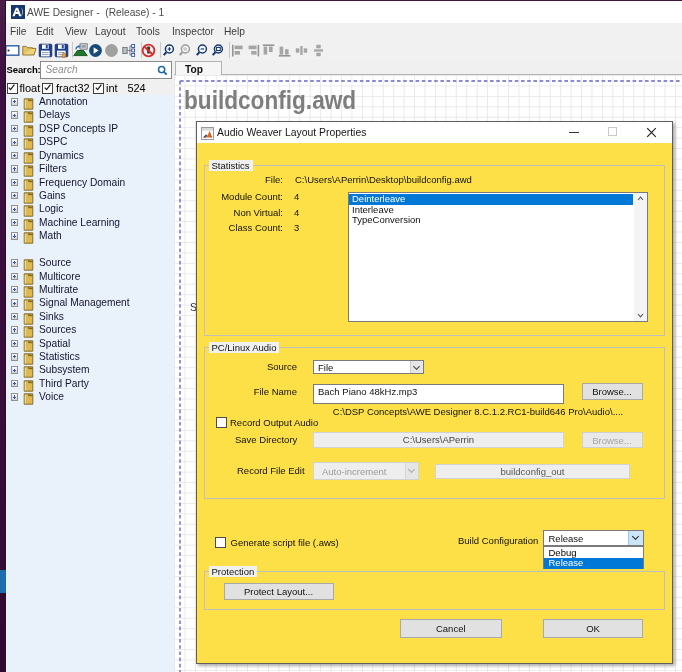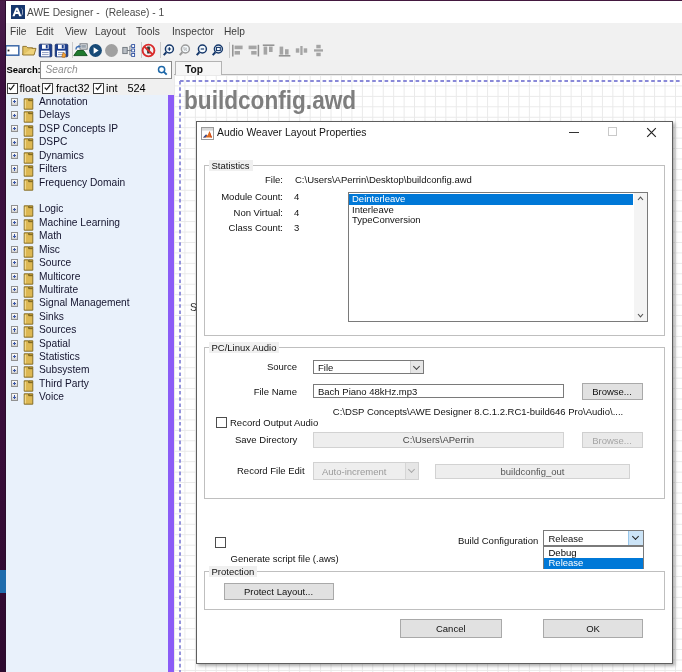--- a/index.html
+++ b/index.html
@@ -11,32 +11,32 @@
 .menu{left:0;top:22px;width:676px;height:17px;background:#f1f1f1}
 .mi{position:absolute;top:0;height:17px;line-height:18px;font-size:10.2px;color:#3c3c3c}
 .tools{left:0;top:39px;width:676px;height:21px;background:#f1f1f1;border-bottom:1px solid #e2e2e2}
 .tic{position:absolute;top:2.5px;width:15px;height:15px}
 .tsep{position:absolute;top:2px;width:1px;height:16px;background:#c9c9c9}
 .srow{left:0;top:57px;width:168px;height:23px;background:#f0f0f0}
 .sbox{left:33.5px;top:3px;width:132px;height:17.5px;background:#fff;border:1px solid #8a8a8a}
 .crow{left:0;top:80px;width:168px;height:14px;background:#f0f0f0}
 .cb{position:absolute;width:11px;height:11px;background:#fff;border:1.2px solid #3d3d3d}
 .clbl{position:absolute;top:0;height:14px;line-height:14px;font-size:11px;color:#000}
-.tree{left:0;top:94px;width:168px;height:578px;background:#e9f1fb;border-right:6px solid #8b5cf6}
+.tree{left:0;top:94px;width:190px;height:578px;background:#e9f1fb;border-right:6px solid #8b5cf6}
 .trow{position:absolute;left:0;width:167px;height:13.4px}
 .pbox{position:absolute;left:4.7px;top:3px;width:7.5px;height:7.5px;border:1px solid #919191;background:linear-gradient(#fdfdfd,#d2d2d2)}
 .pbox:before{content:"";position:absolute;left:1.2px;top:2.4px;width:3.2px;height:0.9px;background:#3a57a8}
 .pbox:after{content:"";position:absolute;left:2.35px;top:1.25px;width:0.9px;height:3.2px;background:#3a57a8}
 .tlbl{position:absolute;left:33px;top:0;height:13.4px;line-height:14px;font-size:10.2px;color:#14142e}
 .canvas{left:168px;top:59px;width:508px;height:613px;background:#f0f0f0}
 .tabbar{left:0;top:0;width:508px;height:15px;background:#f0f0f0;border-bottom:1px solid #b3b3b3}
 .tab{left:0.5px;top:0.5px;width:47px;height:14.5px;background:#f6f6f6;border:1px solid #b3b3b3;border-bottom:none;font-size:10.2px;font-weight:bold;color:#111;line-height:15px;text-align:left;padding-left:9.5px}
 .grid{left:0;top:15px;width:508px;height:598px;background-color:#fff;background-image:linear-gradient(#e9e9e9 1px, transparent 1px),linear-gradient(90deg,#e9e9e9 1px, transparent 1px);background-size:10.45px 10.45px}
 .bctitle{left:10px;top:11.5px;font-size:26px;line-height:26px;font-weight:bold;color:#7e7e7e;transform:scaleX(0.87);transform-origin:0 0}
-.dlg{left:196px;top:121px;width:477px;height:543px;background:#ffffff;border:1px solid #5e5e5e;box-shadow:2px 2px 3px rgba(90,90,90,.5)}
+.dlg{left:196px;top:121px;width:477px;height:543px;background:#fde047;border:1px solid #5e5e5e;box-shadow:2px 2px 3px rgba(90,90,90,.5)}
 .dtb{left:0;top:0;width:475px;height:21px;background:#fff}
 .dtxt{left:20px;top:0;height:21px;line-height:22px;font-size:10.4px;color:#161616}
 .fs{position:absolute;border:1px solid #bfbfbf}
 .fslbl{position:absolute;top:-6px;left:4px;background:#f0f0f0;padding:0 3px;font-size:9.5px;color:#111;line-height:11px}
 .lab{position:absolute;font-size:9.5px;color:#111;line-height:12px}
 .labr{position:absolute;font-size:9.5px;color:#111;line-height:12px;text-align:right}
 .tb{position:absolute;background:#fff;border:1px solid #7a7a7a;font-size:9.5px;color:#111}
 .tbd{position:absolute;background:#eeeeee;border:1px solid #d2d2d2;font-size:9.5px;color:#444}
 .btn{position:absolute;background:#e1e1e1;border:1px solid #a9a9a9;font-size:9.5px;color:#111;text-align:center}
 .btnd{position:absolute;background:#e9e9e9;border:1px solid #cfcfcf;font-size:9.5px;color:#a5a5a5;text-align:center}
@@ -258,20 +258,29 @@
         </div>
 <div class="trow" style="top:80.5px">
           <div class="pbox"></div>
           <div class="a" style="left:17px;top:1px"><svg width="11" height="12" viewBox="0 0 11 12">
               <path d="M1.2 0.8 L5.6 0.8 L5.6 2.7 L9.8 2.7 L9.8 11.2 L1.2 11.2 Z" fill="#ddb853" stroke="#7c651d" stroke-width="0.9"></path>
               <path d="M5.9 0.8 L9.8 0.8 L9.8 2.5 L5.9 2.5 Z" fill="#c79e3a" stroke="#7c651d" stroke-width="0.9"></path>
               <path d="M2.3 1.8 L2.3 10.4" stroke="#f7e3a3" stroke-width="0.9"></path>
             </svg></div>
           <div class="tlbl">Frequency Domain</div>
         </div>
+<div class="trow" style="top:93.9px">
+          <div class="pbox"></div>
+          <div class="a" style="left:17px;top:1px"><svg width="11" height="12" viewBox="0 0 11 12">
+              <path d="M1.2 0.8 L5.6 0.8 L5.6 2.7 L9.8 2.7 L9.8 11.2 L1.2 11.2 Z" fill="#ddb853" stroke="#7c651d" stroke-width="0.9"></path>
+              <path d="M5.9 0.8 L9.8 0.8 L9.8 2.5 L5.9 2.5 Z" fill="#c79e3a" stroke="#7c651d" stroke-width="0.9"></path>
+              <path d="M2.3 1.8 L2.3 10.4" stroke="#f7e3a3" stroke-width="0.9"></path>
+            </svg></div>
+          <div class="tlbl">Gains</div>
+        </div>
 <div class="trow" style="top:107.4px">
           <div class="pbox"></div>
           <div class="a" style="left:17px;top:1px"><svg width="11" height="12" viewBox="0 0 11 12">
               <path d="M1.2 0.8 L5.6 0.8 L5.6 2.7 L9.8 2.7 L9.8 11.2 L1.2 11.2 Z" fill="#ddb853" stroke="#7c651d" stroke-width="0.9"></path>
               <path d="M5.9 0.8 L9.8 0.8 L9.8 2.5 L5.9 2.5 Z" fill="#c79e3a" stroke="#7c651d" stroke-width="0.9"></path>
               <path d="M2.3 1.8 L2.3 10.4" stroke="#f7e3a3" stroke-width="0.9"></path>
             </svg></div>
           <div class="tlbl">Logic</div>
         </div>
 <div class="trow" style="top:120.8px">
@@ -284,29 +293,20 @@
           <div class="tlbl">Machine Learning</div>
         </div>
 <div class="trow" style="top:134.2px">
           <div class="pbox"></div>
           <div class="a" style="left:17px;top:1px"><svg width="11" height="12" viewBox="0 0 11 12">
               <path d="M1.2 0.8 L5.6 0.8 L5.6 2.7 L9.8 2.7 L9.8 11.2 L1.2 11.2 Z" fill="#ddb853" stroke="#7c651d" stroke-width="0.9"></path>
               <path d="M5.9 0.8 L9.8 0.8 L9.8 2.5 L5.9 2.5 Z" fill="#c79e3a" stroke="#7c651d" stroke-width="0.9"></path>
               <path d="M2.3 1.8 L2.3 10.4" stroke="#f7e3a3" stroke-width="0.9"></path>
             </svg></div>
           <div class="tlbl">Math</div>
-        </div>
-<div class="trow" style="top:147.6px">
-          <div class="pbox"></div>
-          <div class="a" style="left:17px;top:1px"><svg width="11" height="12" viewBox="0 0 11 12">
-              <path d="M1.2 0.8 L5.6 0.8 L5.6 2.7 L9.8 2.7 L9.8 11.2 L1.2 11.2 Z" fill="#ddb853" stroke="#7c651d" stroke-width="0.9"></path>
-              <path d="M5.9 0.8 L9.8 0.8 L9.8 2.5 L5.9 2.5 Z" fill="#c79e3a" stroke="#7c651d" stroke-width="0.9"></path>
-              <path d="M2.3 1.8 L2.3 10.4" stroke="#f7e3a3" stroke-width="0.9"></path>
-            </svg></div>
-          <div class="tlbl">Misc</div>
         </div>
 <div class="trow" style="top:161.0px">
           <div class="pbox"></div>
           <div class="a" style="left:17px;top:1px"><svg width="11" height="12" viewBox="0 0 11 12">
               <path d="M1.2 0.8 L5.6 0.8 L5.6 2.7 L9.8 2.7 L9.8 11.2 L1.2 11.2 Z" fill="#ddb853" stroke="#7c651d" stroke-width="0.9"></path>
               <path d="M5.9 0.8 L9.8 0.8 L9.8 2.5 L5.9 2.5 Z" fill="#c79e3a" stroke="#7c651d" stroke-width="0.9"></path>
               <path d="M2.3 1.8 L2.3 10.4" stroke="#f7e3a3" stroke-width="0.9"></path>
             </svg></div>
           <div class="tlbl">Source</div>
         </div>
@@ -459,40 +459,40 @@
         <div class="fslbl">PC/Linux Audio</div>
       </div>
 <div class="labr" style="left:20px;top:239px;width:80px">Source</div>
 <div class="tb" style="left:116px;top:238px;width:111px;height:13.5px">
         <span style="position:absolute;left:4px;top:0.5px">File</span>
         <div style="position:absolute;right:0;top:0;width:13px;height:11.5px;background:#e6e6e6;border-left:1px solid #cfcfcf">
           <div class="chev" style="left:3px;top:2.5px"></div>
         </div>
       </div>
 <div class="labr" style="left:20px;top:263.5px;width:80px">File Name</div>
-<div class="tb" style="left:116px;top:261.5px;width:251px;height:14px">
+<div class="tb" style="left:116px;top:261.5px;width:251px;height:20px">
         <span style="position:absolute;left:4px;top:1.5px">Bach Piano 48kHz.mp3</span>
       </div>
 <div class="btn" style="left:384.5px;top:261px;width:61px;height:16.5px;line-height:15.5px">Browse...</div>
 <div class="lab" style="left:116px;top:283.5px;width:330px;text-align:center">C:\DSP Concepts\AWE Designer 8.C.1.2.RC1-build646 Pro\Audio\....</div>
 <div class="ucb" style="left:18.5px;top:294.5px"></div>
       <div class="lab" style="left:33px;top:295px">Record Output Audio</div>
 <div class="lab" style="left:38px;top:311.5px">Save Directory</div>
 <div class="tbd" style="left:116px;top:309.5px;width:251px;height:16.5px;text-align:center;line-height:14.5px">C:\Users\APerrin</div>
 <div class="btnd" style="left:384.5px;top:309.5px;width:61px;height:16.5px;line-height:15.5px">Browse...</div>
 <div class="lab" style="left:40px;top:342.5px">Record File Edit</div>
 <div class="tbd" style="left:116px;top:340px;width:106px;height:17.5px;color:#9a9a9a">
         <span style="position:absolute;left:8px;top:2.5px">Auto-increment</span>
         <div style="position:absolute;right:0;top:0;width:13px;height:15.5px;background:#e6e6e6;border-left:1px solid #d5d5d5">
           <div class="chev" style="left:3px;top:4px;border-color:#a8a8a8"></div>
         </div>
       </div>
 <div class="tbd" style="left:238px;top:341.5px;width:195px;height:15px;text-align:center;line-height:13px;color:#555">buildconfig_out</div>
 <div class="ucb" style="left:17.5px;top:414.5px"></div>
-      <div class="lab" style="left:33.5px;top:431px">Generate script file (.aws)</div>
+      <div class="lab" style="left:33.5px;top:415px">Generate script file (.aws)</div>
 <div class="lab" style="left:261px;top:412.5px">Build Configuration</div>
 <div class="tb" style="left:345.5px;top:407.5px;width:101.5px;height:16.5px">
         <span style="position:absolute;left:5px;top:2px">Release</span>
         <div style="position:absolute;right:0;top:0;width:15px;height:14.5px;background:#cce4f7;border-left:1px solid #98c7ec">
           <div class="chev" style="left:4px;top:3.5px;border-color:#222"></div>
         </div>
       </div>
 <div class="a" style="left:345.5px;top:424px;width:101.5px;height:23px;background:#fff;border:1px solid #7a7a7a">
         <div class="li" style="top:0.5px;width:99px;padding-left:5px">Debug</div>
         <div class="li" style="top:11px;width:99px;padding-left:5px;background:#0078d7;color:#fff">Release</div>

